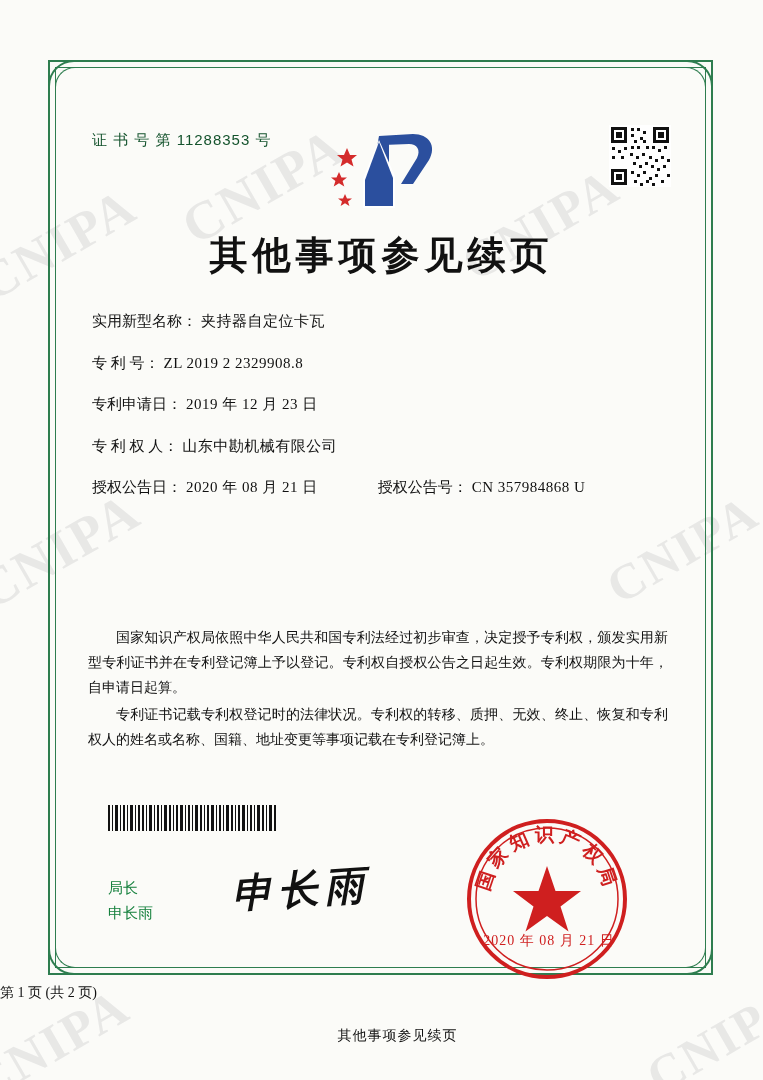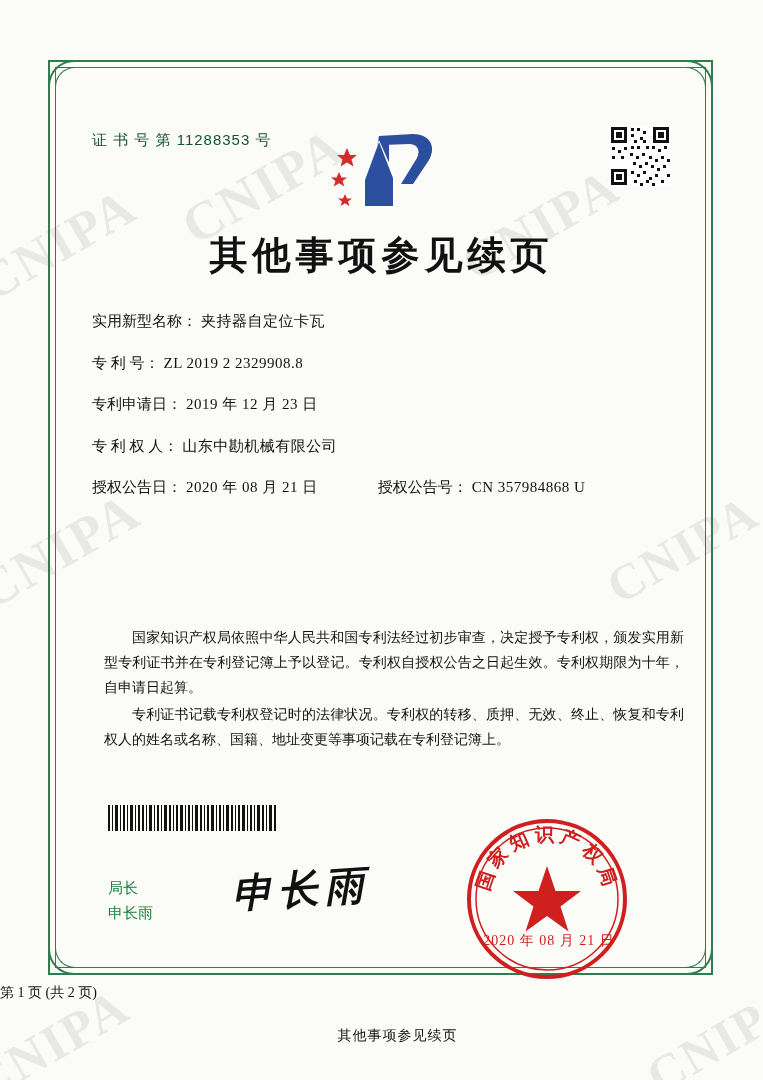--- a/index.html
+++ b/index.html
@@ -140,21 +140,21 @@
   .field-row .second {
     margin-left: 60px;
     display: flex;
     align-items: baseline;
     white-space: nowrap;
   }
 
   
   .paras {
     position: absolute;
-    left: 104px; top: 625px;
+    left: 88px; top: 625px;
     width: 580px;
     font-family: "Liberation Serif", "DejaVu Serif", serif;
     font-size: 14px;
     line-height: 25px;
     color: #111;
     text-align: justify;
   }
   .paras p {
     margin: 0 0 2px 0;
     text-indent: 28px;

